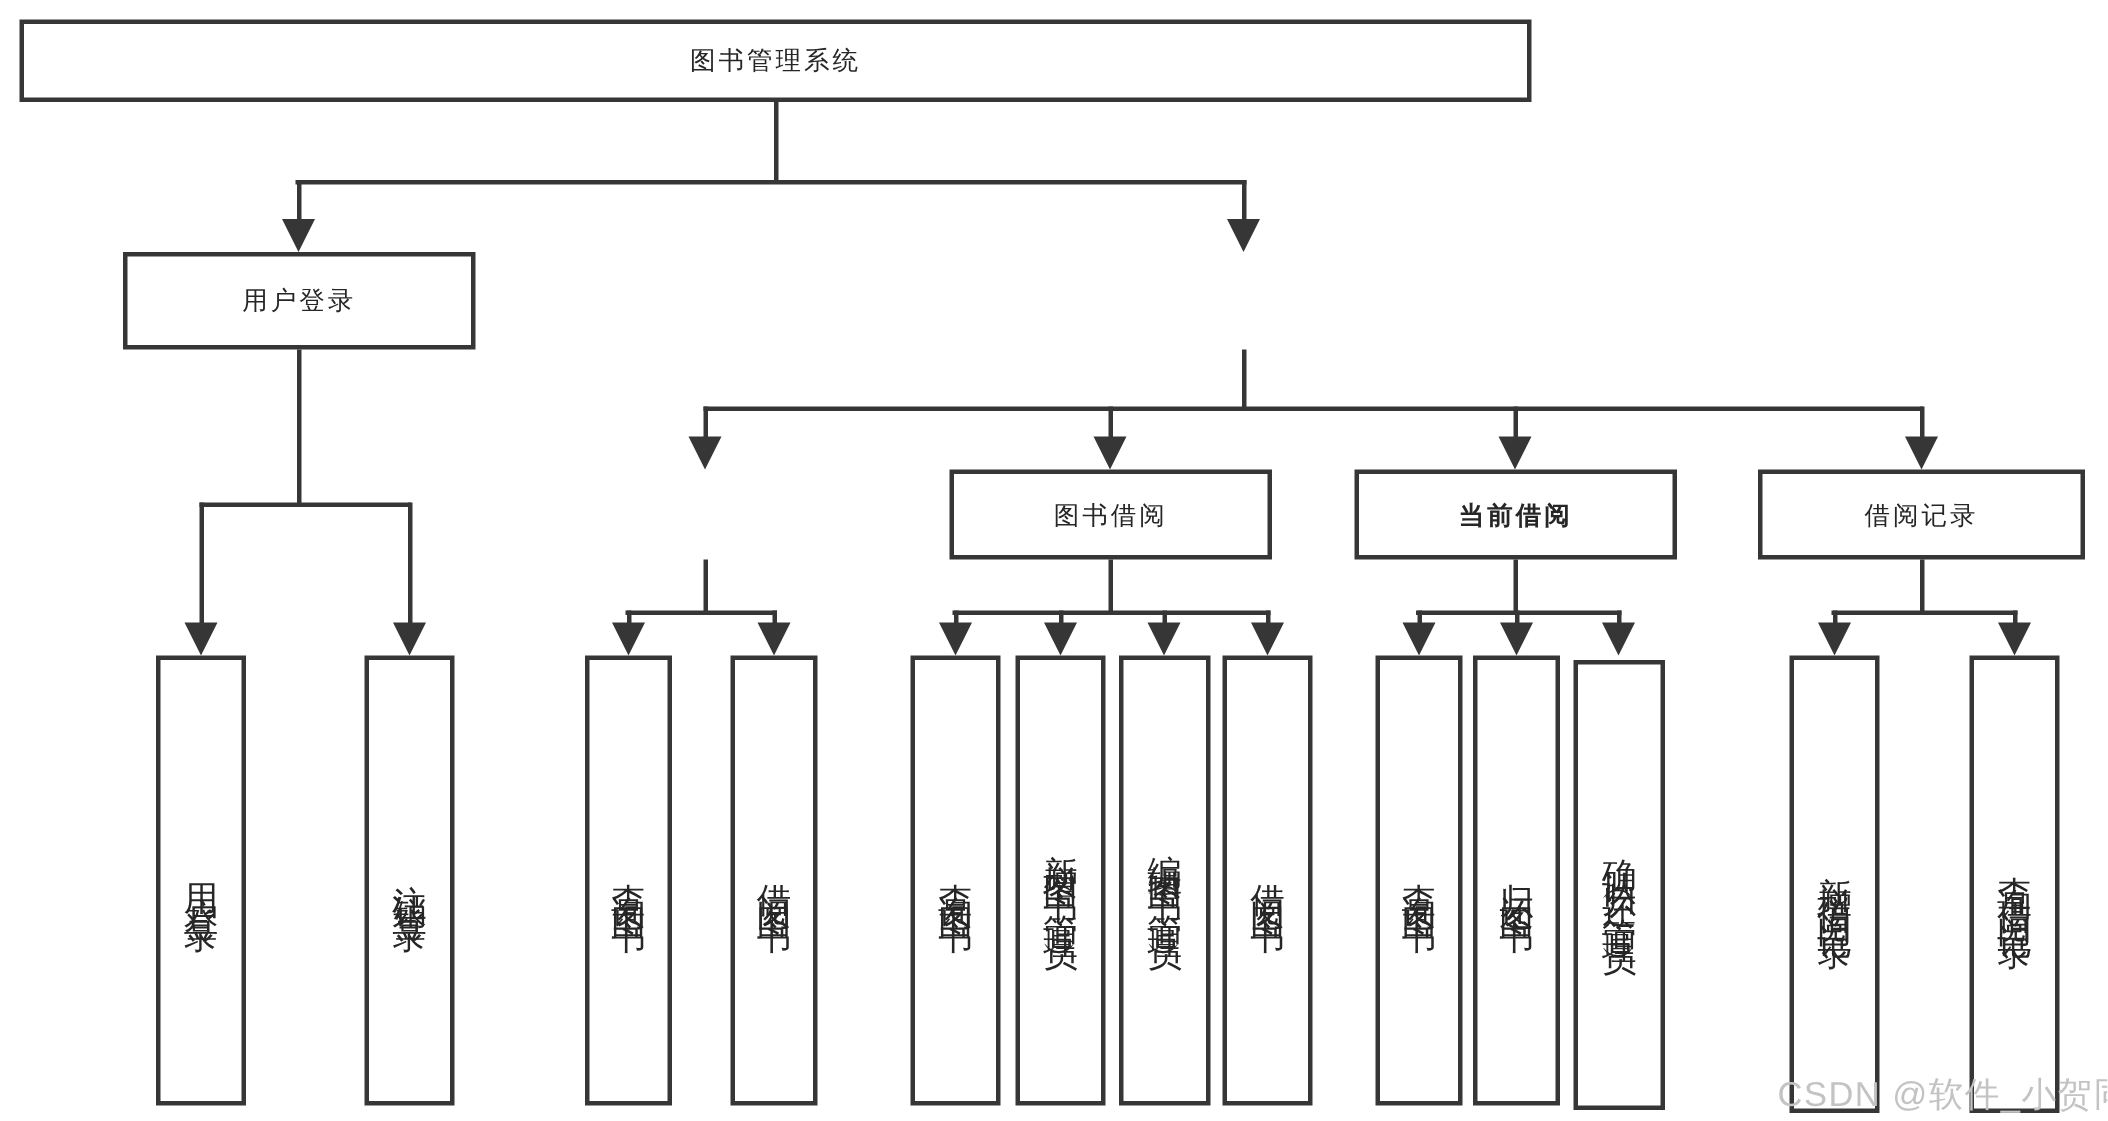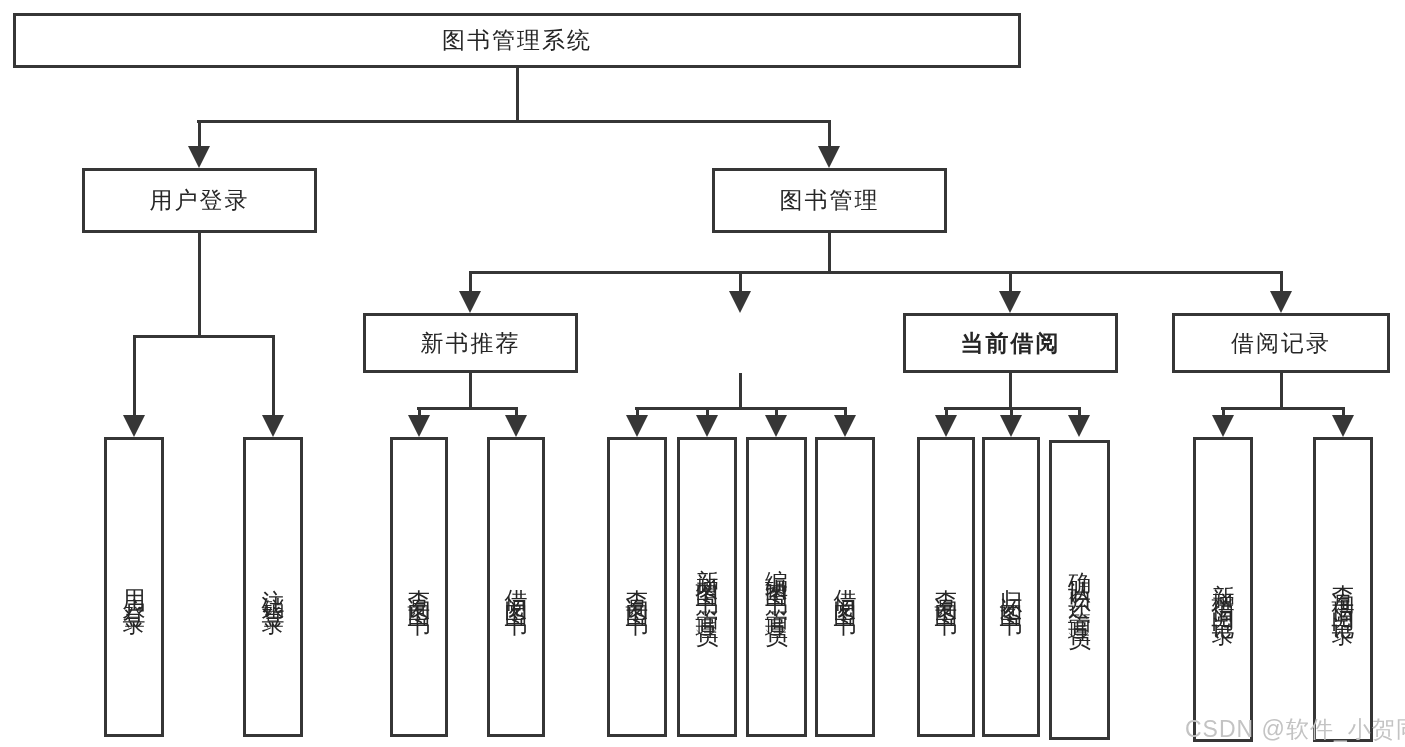--- a/index.html
+++ b/index.html
@@ -18,21 +18,21 @@
   }
   
   .node-h {
     position: absolute;
     box-sizing: border-box;
     border: 3px solid #363636;
     background: #ffffff;
     display: flex;
     align-items: center;
     justify-content: center;
-    font-size: 23px;
+    font-size: 17px;
     letter-spacing: 2px;
     line-height: 1;
     white-space: nowrap;
   }
   
   .node-v {
     position: absolute;
     box-sizing: border-box;
     border: 3px solid #363636;
     background: #ffffff;
@@ -77,41 +77,40 @@
   <div class="node-h" style="left:13px; top:13px; width:1008px; height:55px;">图书管理系统</div>
 
   <div class="ln" style="left:516px; top:68px; width:3px; height:54px;"></div>
   <div class="ln" style="left:197px; top:120px; width:634px; height:3px;"></div>
   <div class="ln" style="left:198px; top:120px; width:3px; height:30px;"></div>
   <div class="arrow" style="left:188px; top:146px;"></div>
   <div class="ln" style="left:828px; top:120px; width:3px; height:30px;"></div>
   <div class="arrow" style="left:818px; top:146px;"></div>
 
   <div class="node-h" style="left:82px; top:168px; width:235px; height:65px;">用户登录</div>
-  <div class="node-h" style="left:712px; top:168px; width:235px; height:65px;">图书管理</div>
 
   <div class="ln" style="left:198px; top:233px; width:3px; height:104px;"></div>
   <div class="ln" style="left:133px; top:335px; width:141px; height:3px;"></div>
   <div class="ln" style="left:133px; top:335px; width:3px; height:84px;"></div>
   <div class="arrow" style="left:123px; top:415px;"></div>
   <div class="ln" style="left:272px; top:335px; width:3px; height:84px;"></div>
   <div class="arrow" style="left:262px; top:415px;"></div>
 
   <div class="ln" style="left:828px; top:233px; width:3px; height:40px;"></div>
   <div class="ln" style="left:469px; top:271px; width:813px; height:3px;"></div>
   <div class="ln" style="left:469px; top:271px; width:3px; height:22px;"></div>
   <div class="arrow" style="left:459px; top:291px;"></div>
   <div class="ln" style="left:739px; top:271px; width:3px; height:22px;"></div>
   <div class="arrow" style="left:729px; top:291px;"></div>
   <div class="ln" style="left:1009px; top:271px; width:3px; height:22px;"></div>
   <div class="arrow" style="left:999px; top:291px;"></div>
   <div class="ln" style="left:1280px; top:271px; width:3px; height:22px;"></div>
   <div class="arrow" style="left:1270px; top:291px;"></div>
 
-  <div class="node-h" style="left:363px; top:313px; width:215px; height:60px;">新书推荐</div>
+  <div class="node-h" style="left:633px; top:313px; width:215px; height:60px;">图书借阅</div>
   <div class="node-h" style="left:903px; top:313px; width:215px; height:60px;font-weight:bold;">当前借阅</div>
   <div class="node-h" style="left:1172px; top:313px; width:218px; height:60px;">借阅记录</div>
 
   <div class="ln" style="left:469px; top:373px; width:3px; height:36px;"></div>
   <div class="ln" style="left:417px; top:407px; width:101px; height:3px;"></div>
   <div class="ln" style="left:418px; top:407px; width:3px; height:10px;"></div>
   <div class="arrow" style="left:408px; top:415px;"></div>
   <div class="ln" style="left:515px; top:407px; width:3px; height:10px;"></div>
   <div class="arrow" style="left:505px; top:415px;"></div>
 

